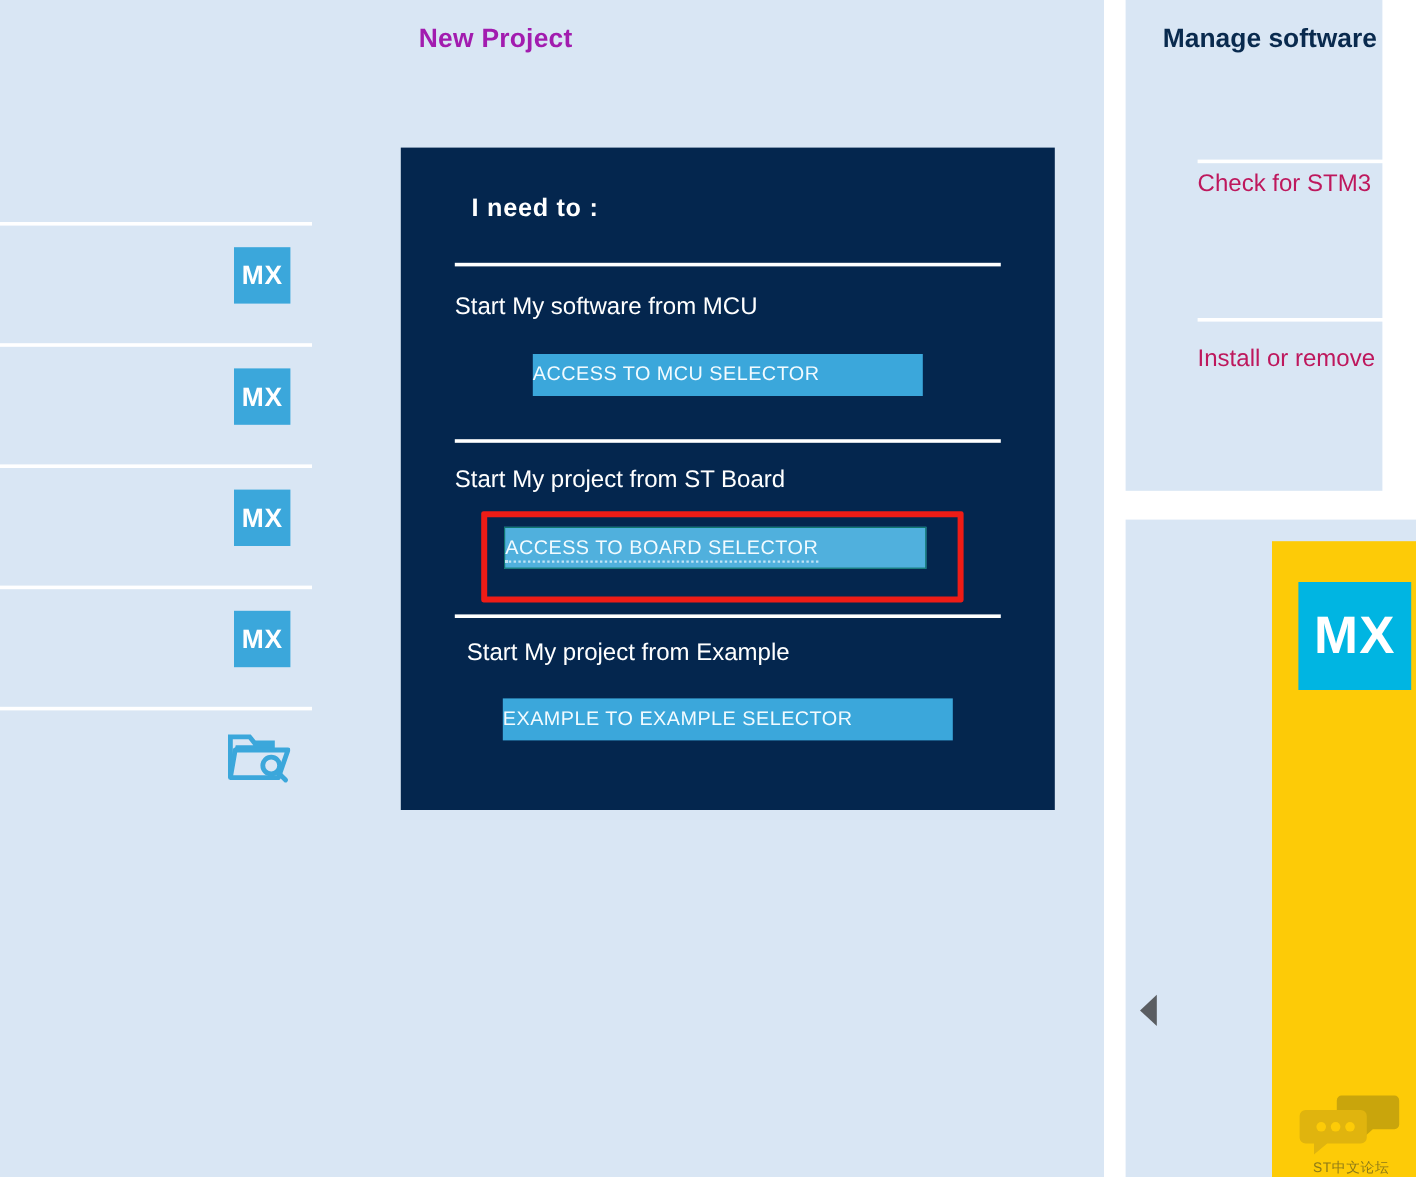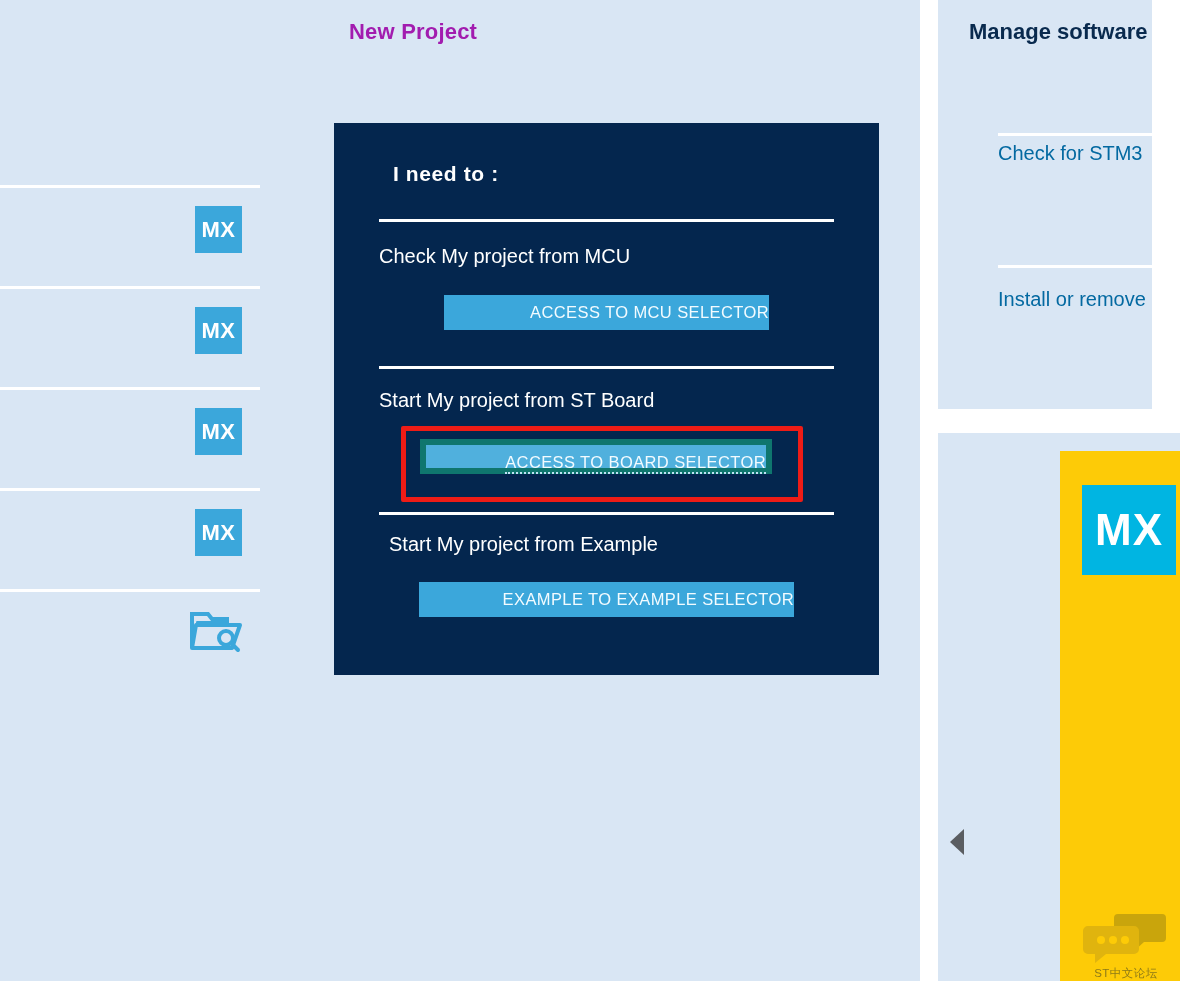--- a/index.html
+++ b/index.html
@@ -103,32 +103,32 @@
     font-size: 20px;
     color: #ffffff;
     white-space: nowrap;
   }
   .access-btn {
     position: absolute;
     background: #3ba7db;
     color: #f2fbff;
     font-size: 16.5px;
     letter-spacing: 0.4px;
-    text-align: right;
+    text-align: left;
     line-height: 35px;
     height: 35px;
     box-sizing: border-box;
   }
   #btn-mcu    { left: 110px; top: 172px; width: 325px; }
   #btn-board  { left: 86px;  top: 316px; width: 352px; }
   #btn-example{ left: 85px;  top: 459px; width: 375px; }
 
   #btn-board {
     background: #50b0dd;
-    border: 6px solid #0f766e;
+    border: 1px solid #0f766e;
   }
   #btn-board .btn-text {
     border-bottom: 2px dotted #bfe3f5;
     padding-bottom: 1px;
   }
 
   
   #highlight-box {
     position: absolute;
     left: 401px; top: 426px;
@@ -158,21 +158,21 @@
     position: absolute;
     left: 60px;
     width: 182px;
     height: 3px;
     background: #ffffff;
   }
   .manage-item {
     position: absolute;
     left: 60px;
     font-size: 20px;
-    color: #0369a1;
+    color: #be185d;
     white-space: nowrap;
   }
 
   #right-bottom-panel {
     position: absolute;
     left: 938px; top: 433px;
     width: 242px; height: 548px;
     background: #d9e6f4;
   }
   #yellow-banner {
@@ -250,21 +250,21 @@
       </svg>
     </div>
   </div>
 
   <div id="need-card">
 
     <div id="need-title">I need to :</div>
 
     <div class="hr" style="top:96px;"></div>
 
-    <div class="need-label" style="top:122px;">Check My project from MCU</div>
+    <div class="need-label" style="top:122px;">Start My software from MCU</div>
     <div class="access-btn" id="btn-mcu">
       <span class="btn-text">ACCESS TO MCU SELECTOR</span>
     </div>
 
     <div class="hr" style="top:243px;"></div>
 
     <div class="need-label" style="top:266px;">Start My project from ST Board</div>
     <div class="access-btn" id="btn-board">
       <span class="btn-text">ACCESS TO BOARD SELECTOR</span>
     </div>

